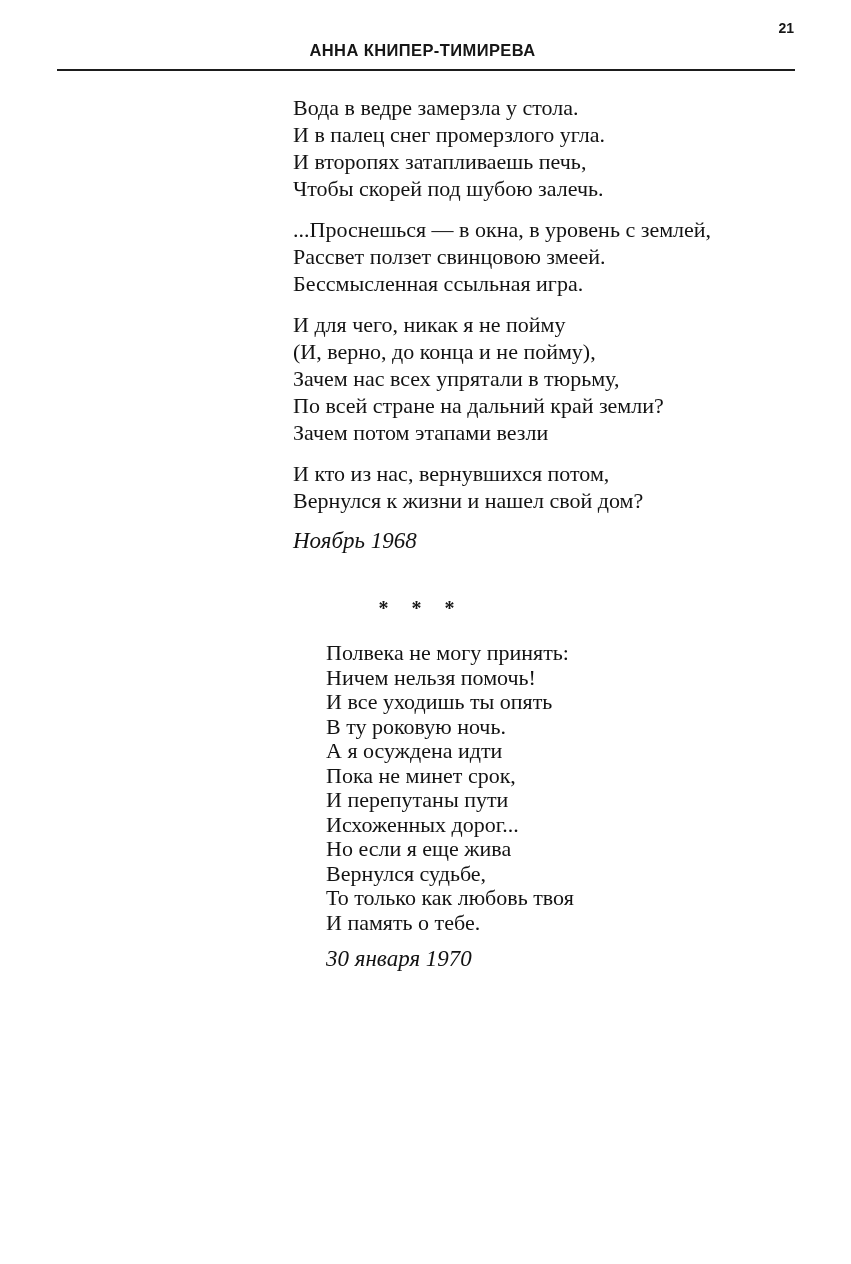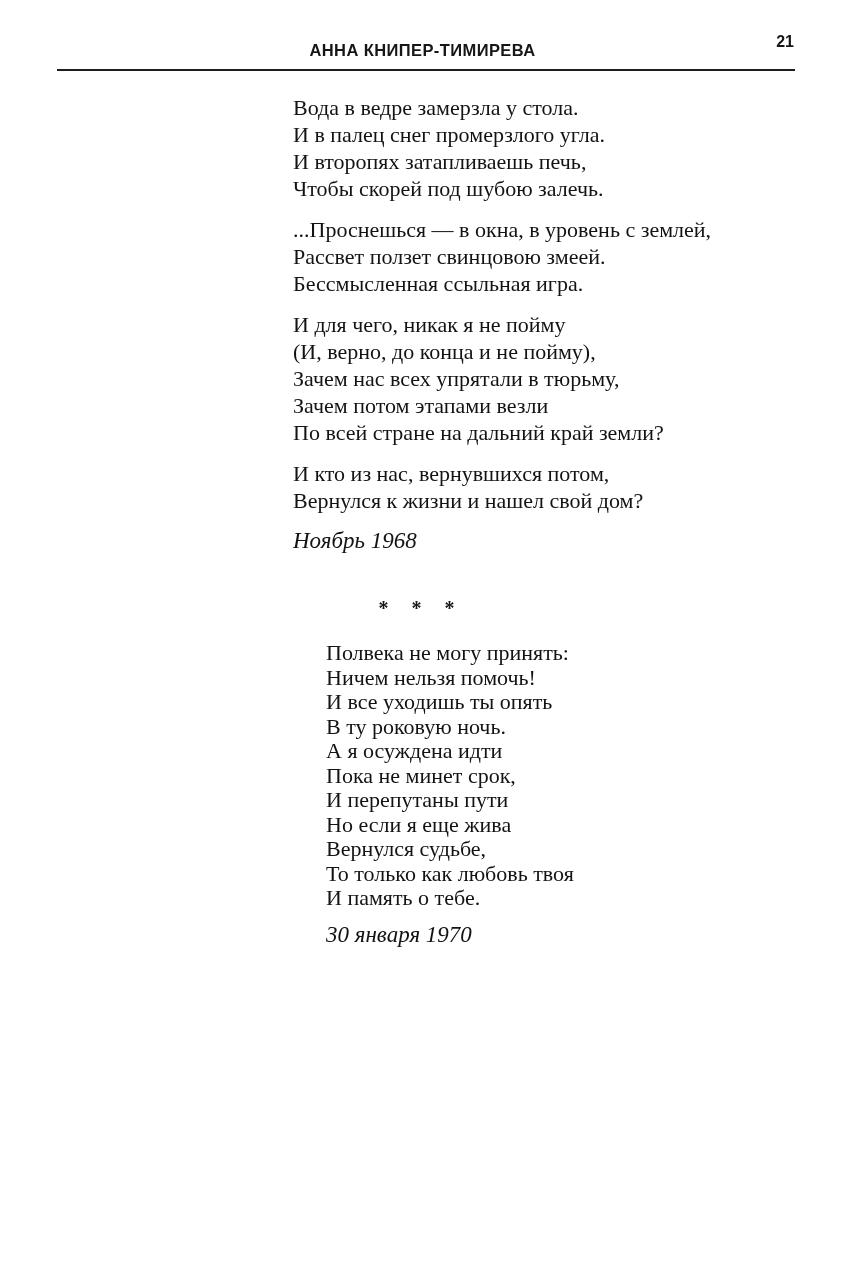--- a/index.html
+++ b/index.html
@@ -19,24 +19,24 @@
     text-align: center;
     font-family: "Liberation Sans", sans-serif;
     font-weight: 700;
     font-size: 16.5px;
     letter-spacing: 0.4px;
     color: #161616;
     transform: scaleY(1.05);
   }
   .page-number {
     position: absolute;
-    top: 33px; right: 57px;
+    top: 20px; right: 57px;
     font-family: "Liberation Sans", sans-serif;
     font-weight: 700;
-    font-size: 16px;
+    font-size: 14px;
     color: #161616;
   }
   .rule {
     position: absolute;
     top: 69px; left: 57px; right: 56px;
     border: none;
     border-top: 2.5px solid #1d1d1d;
     margin: 0;
   }
   .poem-1 {
@@ -90,41 +90,42 @@
     </div>
     <div class="stanza">
       <div class="line">...Проснешься — в окна, в уровень с землей,</div>
       <div class="line">Рассвет ползет свинцовою змеей.</div>
       <div class="line">Бессмысленная ссыльная игра.</div>
     </div>
     <div class="stanza">
       <div class="line">И для чего, никак я не пойму</div>
       <div class="line">(И, верно, до конца и не пойму),</div>
       <div class="line">Зачем нас всех упрятали в тюрьму,</div>
+      <div class="line">По всей стране на дальний край земли?</div>
       <div class="line">Зачем потом этапами везли</div>
-      <div class="line">По всей стране на дальний край земли?</div>
     </div>
     <div class="stanza">
       <div class="line">И кто из нас, вернувшихся потом,</div>
       <div class="line">Вернулся к жизни и нашел свой дом?</div>
     </div>
     <div class="date">Ноябрь 1968</div>
   </div>
 
   <div class="separator">* * *</div>
 
   <div class="poem-2">
     <div class="stanza">
       <div class="line">Полвека не могу принять:</div>
       <div class="line">Ничем нельзя помочь!</div>
       <div class="line">И все уходишь ты опять</div>
       <div class="line">В ту роковую ночь.</div>
       <div class="line">А я осуждена идти</div>
       <div class="line">Пока не минет срок,</div>
       <div class="line">И перепутаны пути</div>
+      <div class="line">Исхоженных дорог...</div>
       <div class="line">Но если я еще жива</div>
       <div class="line">Вернулся судьбе,</div>
       <div class="line">То только как любовь твоя</div>
       <div class="line">И память о тебе.</div>
     </div>
     <div class="date">30 января 1970</div>
   </div>
 
 </div>
 

